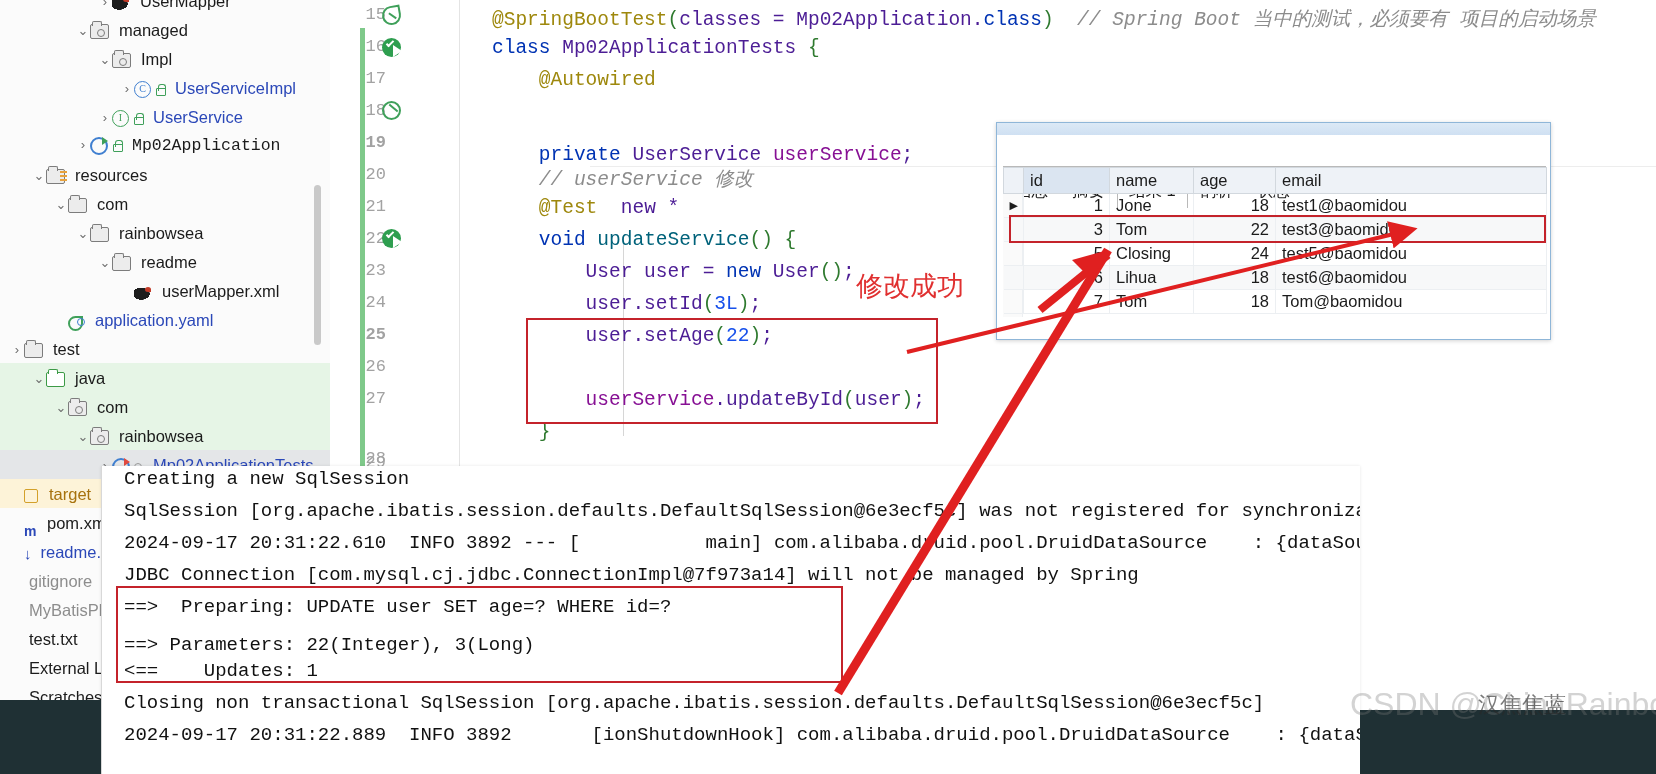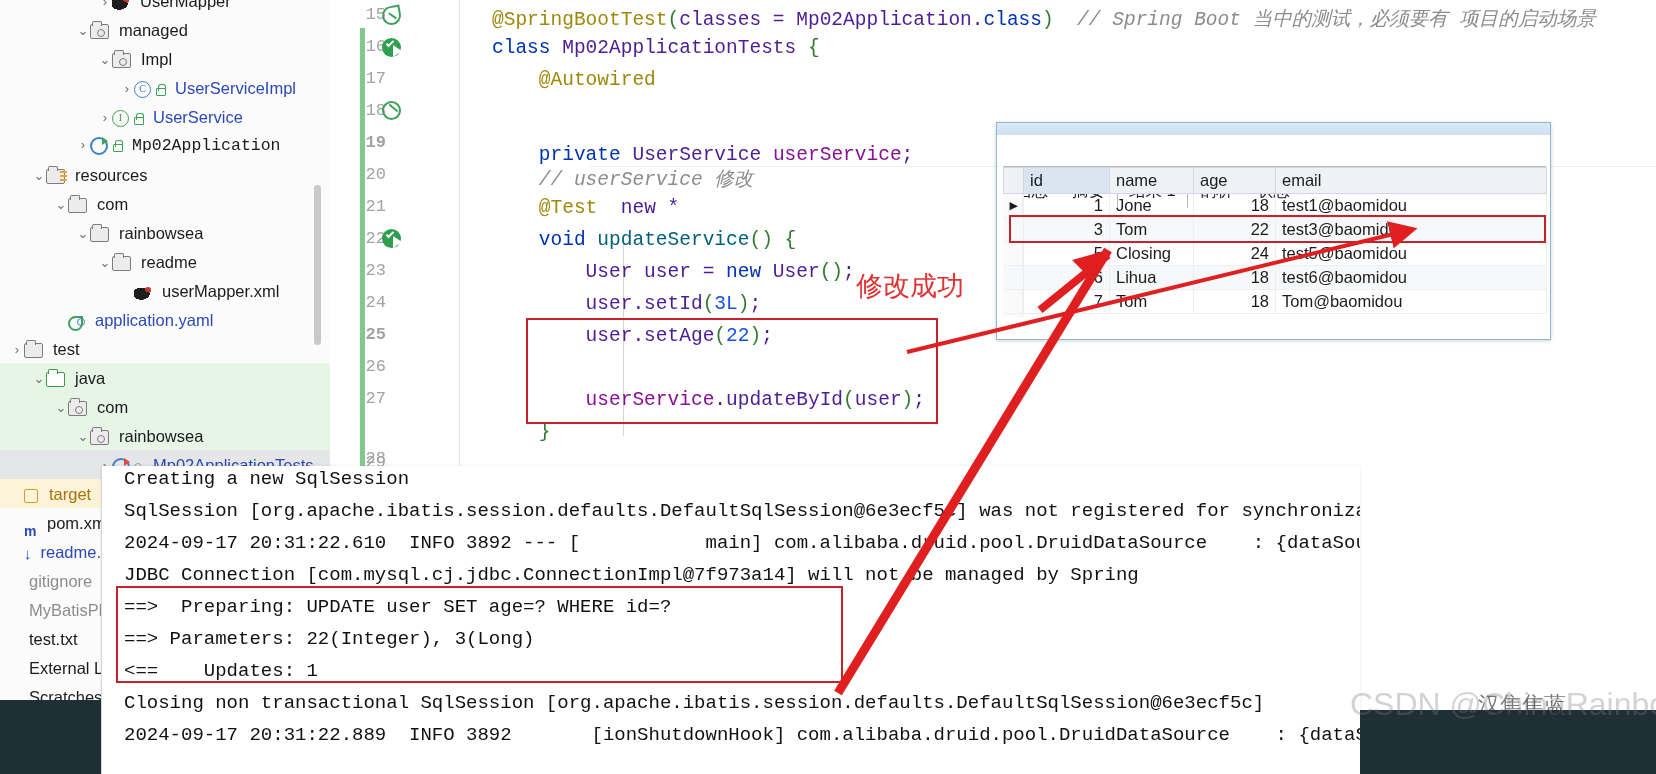--- a/index.html
+++ b/index.html
@@ -471,21 +471,21 @@
     <div class="redbox" style="left:12px; top:92px; width:537px; height:28px;"></div>
   </div>
 
   <div id="console">
     <div id="console-host">
         <div class="conline" style="top: 2px;">Creating a new SqlSession</div>
         <div class="conline" style="top: 34px;">SqlSession [org.apache.ibatis.session.defaults.DefaultSqlSession@6e3ecf5c] was not registered for synchroniza</div>
         <div class="conline" style="top: 66px;">2024-09-17 20:31:22.610  INFO 3892 --- [           main] com.alibaba.druid.pool.DruidDataSource    : {dataSour</div>
         <div class="conline" style="top: 98px;">JDBC Connection [com.mysql.cj.jdbc.ConnectionImpl@7f973a14] will not be managed by Spring</div>
         <div class="conline" style="top: 130px;">==&gt;  Preparing: UPDATE user SET age=? WHERE id=?</div>
-        <div class="conline" style="top: 162px;">==&gt; Parameters: 22(Integer), 3(Long)</div>
+        <div class="conline" style="top: 168px;">==&gt; Parameters: 22(Integer), 3(Long)</div>
         <div class="conline" style="top: 194px;">&lt;==    Updates: 1</div>
         <div class="conline" style="top: 226px;">Closing non transactional SqlSession [org.apache.ibatis.session.defaults.DefaultSqlSession@6e3ecf5c]</div>
         <div class="conline" style="top: 258px;">2024-09-17 20:31:22.889  INFO 3892       [ionShutdownHook] com.alibaba.druid.pool.DruidDataSource    : {dataSour</div>
       </div>
 
     <div class="redbox" style="left:14px; top:120px; width:727px; height:97px;"></div>
   </div>
 
   <svg id="arrows">
     <defs>

